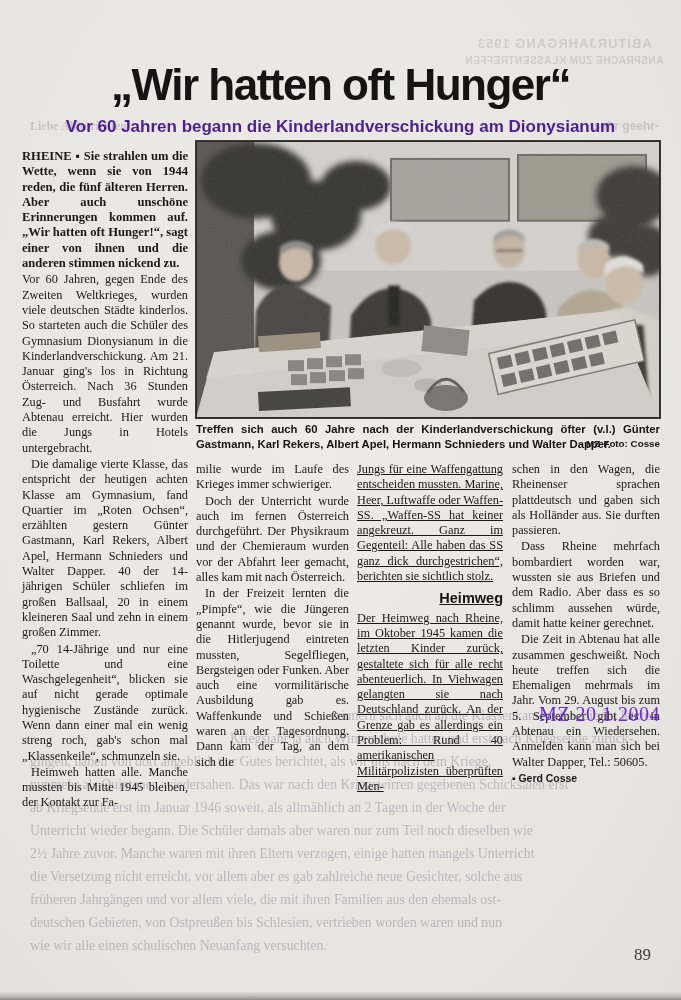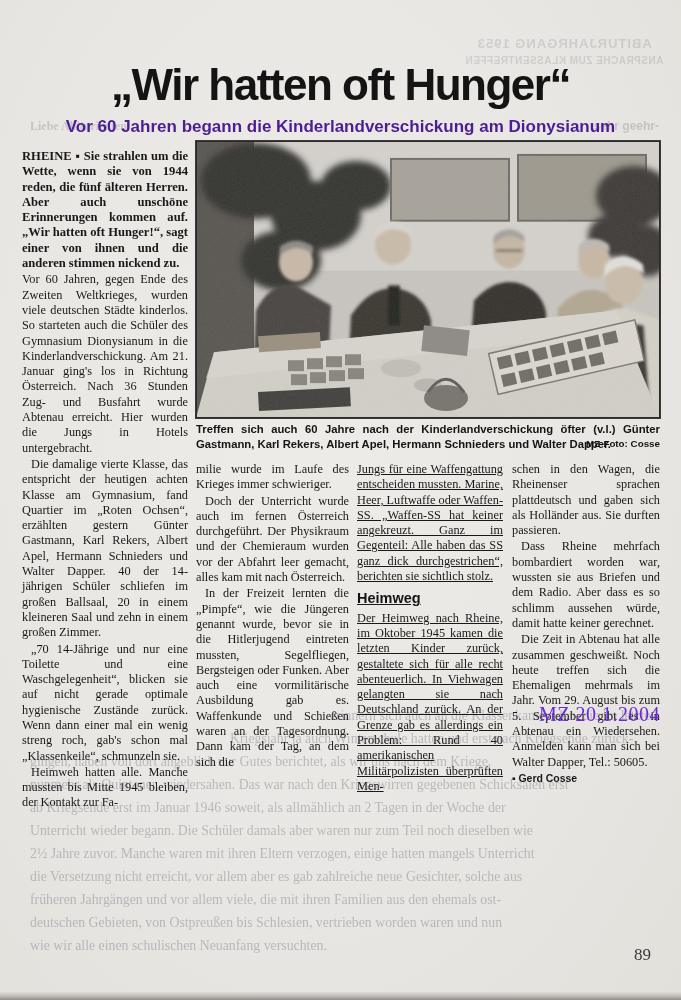--- a/index.html
+++ b/index.html
@@ -21,21 +21,21 @@
        color:#191919;word-spacing:-0.2px;}
   .col p{margin:0;}
   .col p.sp{margin-top:1px;}
   .col p.ind{text-indent:9px;}
   .col1{left:22px;top:149px;width:166px;}
   .col2{left:196px;top:462px;width:153px;}
   .col3{left:357px;top:462px;width:146px;text-decoration:underline;}
   .col4{left:512px;top:462px;width:148px;}
   .lead{font-weight:700;font-size:12.6px;}
   .subhead{font-family:"Liberation Sans", sans-serif;font-weight:700;
-           font-size:14.5px;text-align:left;margin:7px 0 4px 0 !important;
+           font-size:14.5px;text-align:right;margin:7px 0 4px 0 !important;
            text-indent:0 !important;color:#141414;}
   .byline{font-family:"Liberation Sans", sans-serif;font-weight:700;
           font-size:10.5px;margin-top:1px !important;text-align:left;}
 
   
   .photo{left:196px;top:141px;width:464px;height:277px;z-index:2;
          outline:1px solid #3c3a38;background:#c7c4bf;}
   .photo svg{display:block;width:100%;height:100%;}
   .caption{left:196px;top:422px;width:464px;z-index:2;
            font-family:"Liberation Sans", sans-serif;font-weight:700;

